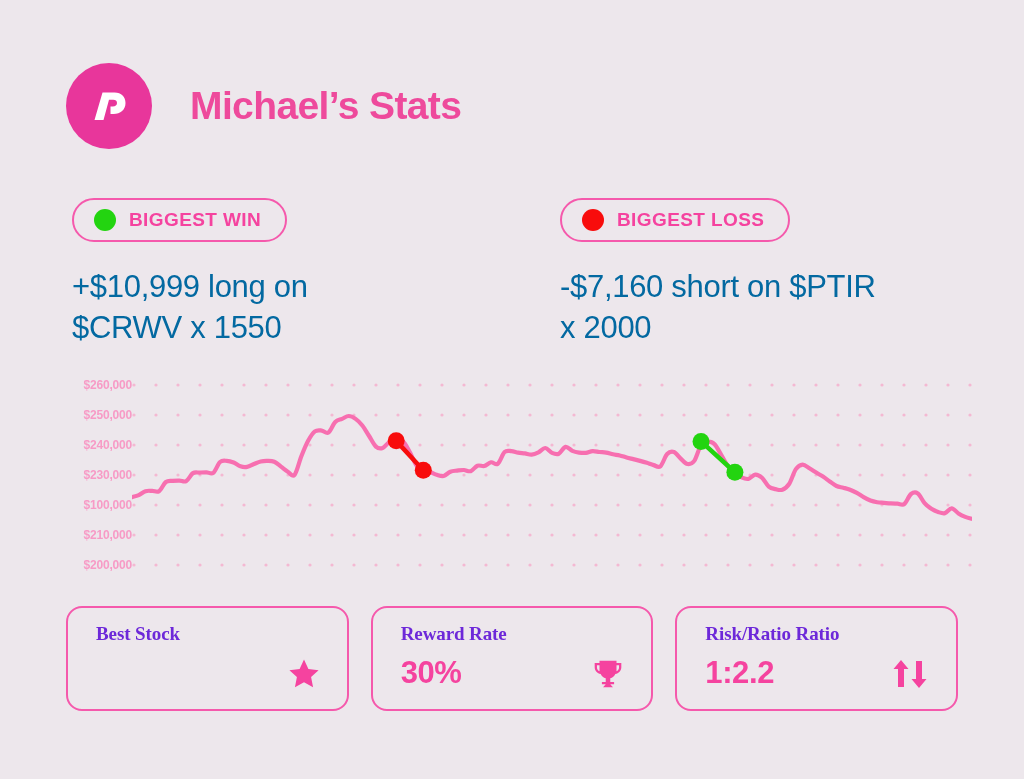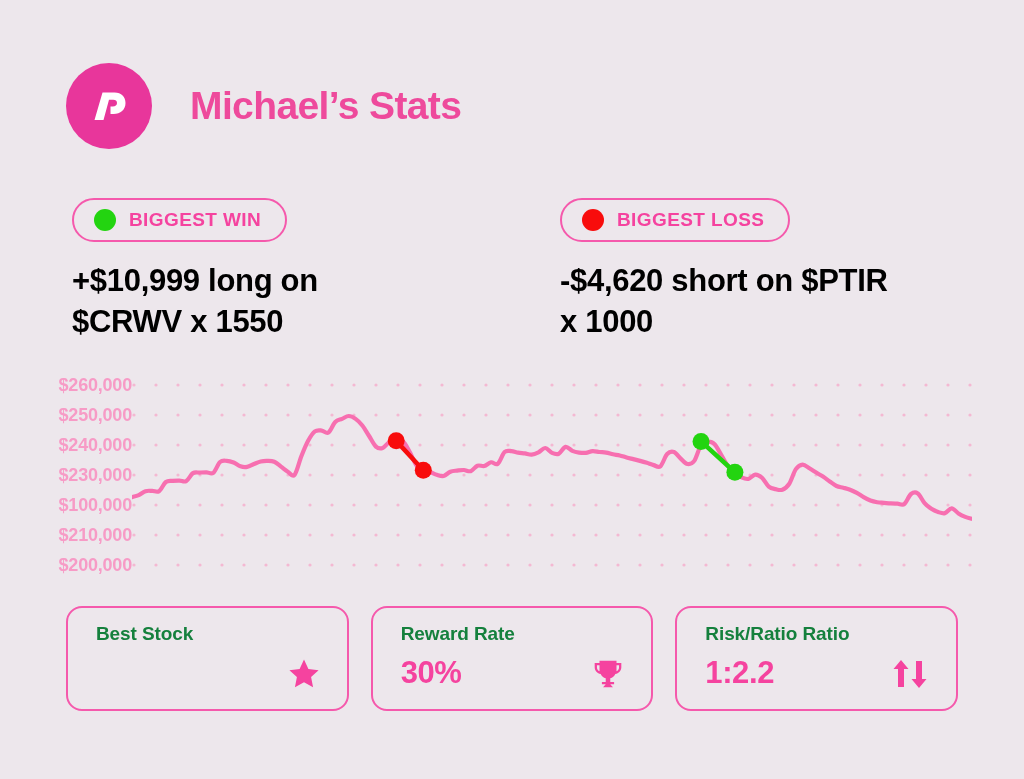--- a/index.html
+++ b/index.html
@@ -74,24 +74,24 @@
   .pill-dot.loss { background: #F80C0C; }
   .pill-label {
     font-size: 19px;
     font-weight: bold;
     color: #F5439F;
     letter-spacing: 0.4px;
     white-space: nowrap;
   }
 
   .hl-headline {
-    margin-top: 19px;
+    margin-top: 25px;
     font-size: 31px;
-    font-weight: bold;
-    color: #000000;
+    font-weight: normal;
+    color: #0369a1;
     line-height: 1.32;
     letter-spacing: -0.3px;
     max-width: 330px;
   }
 
   
   .chart-wrap {
     position: absolute;
     left: 0;
     top: 370px;
@@ -101,21 +101,21 @@
   .y-axis {
     position: absolute;
     left: 40px;
     top: 0;
     width: 92px;
     height: 200px;
   }
   .y-tick {
     position: absolute;
     right: 0;
-    font-size: 18px;
+    font-size: 12px;
     font-weight: bold;
     color: #F79BC6;
     white-space: nowrap;
     transform: translateY(-50%);
     letter-spacing: -0.2px;
   }
   .plot {
     position: absolute;
     left: 132px;
     top: 0;
@@ -138,22 +138,23 @@
     height: 105px;
     border: 2.5px solid #F559AC;
     border-radius: 16px;
     box-sizing: border-box;
     padding: 15px 22px 0 28px;
     position: relative;
   }
   .card-label {
     font-size: 19px;
     font-weight: bold;
-    color: #15803d;
+    color: #6d28d9;
     letter-spacing: -0.1px;
+    font-family: Liberation Serif, serif;
   }
   .card-value {
     margin-top: 10px;
     font-size: 31px;
     font-weight: bold;
     color: #F5439F;
     letter-spacing: -0.4px;
   }
   .card-icon {
     position: absolute;
@@ -184,21 +185,21 @@
       <span class="pill-label">BIGGEST WIN</span>
     </div>
     <div class="hl-headline">+$10,999 long on $CRWV x 1550</div>
   </div>
 
   <div class="hl-col second">
     <div class="pill">
       <span class="pill-dot loss"></span>
       <span class="pill-label">BIGGEST LOSS</span>
     </div>
-    <div class="hl-headline">-$4,620 short on $PTIR x 1000</div>
+    <div class="hl-headline">-$7,160 short on $PTIR x 2000</div>
   </div>
 
 </div>
 
 <div class="chart-wrap">
   <div class="y-axis">
     <div class="y-tick" style="top:15px">$260,000</div>
     <div class="y-tick" style="top:45px">$250,000</div>
     <div class="y-tick" style="top:75px">$240,000</div>
     <div class="y-tick" style="top:105px">$230,000</div>

